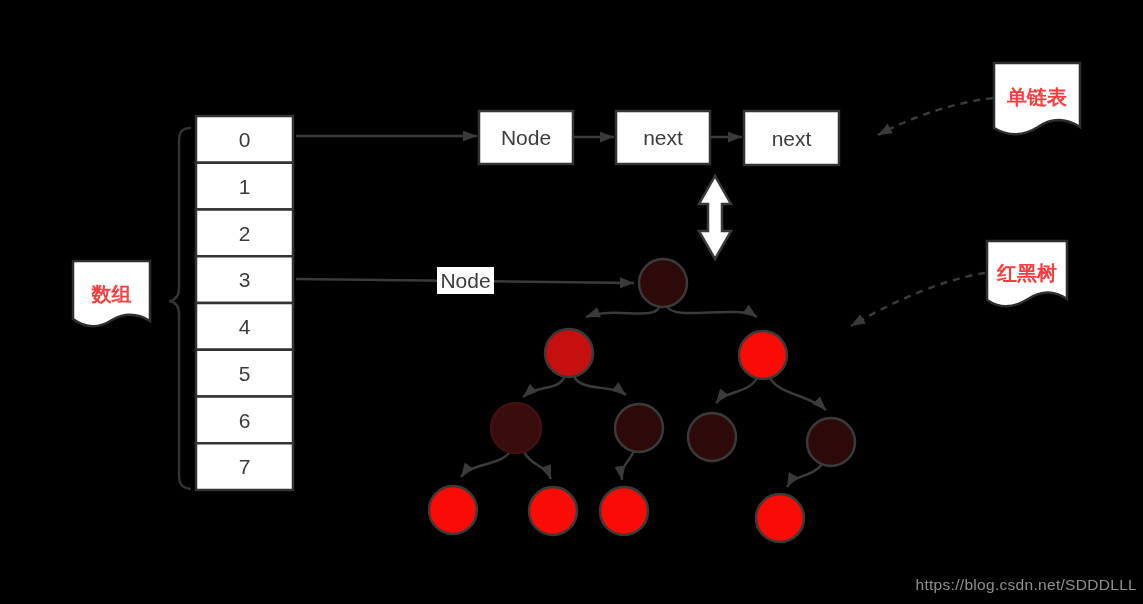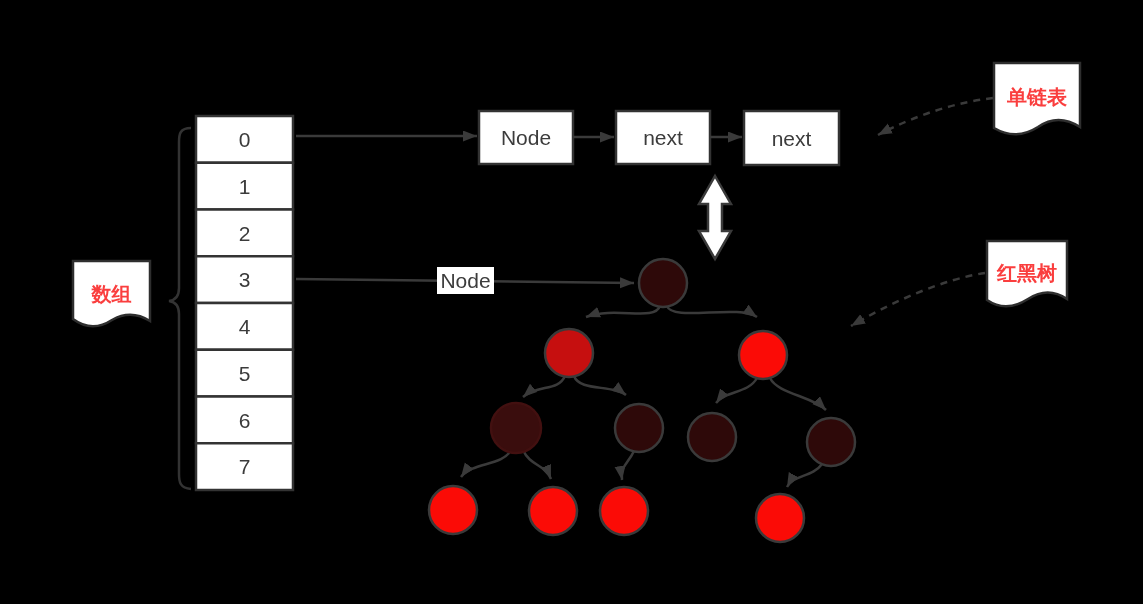--- a/index.html
+++ b/index.html
@@ -140,13 +140,14 @@
       <circle class="node" cx="780" cy="518" r="24" fill="#fb0b06"></circle>
     </g>
 
     <g>
       <path class="edge dashed" marker-end="url(#arrow)" d="M985,273 C945,279 895,300 851,326"></path>
       <path class="callout-path" d="M987,241 L1067,241 L1067,299 Q1048,286 1028,299 Q1006,313 987,300 Z"></path>
       <text class="callout-text" x="1027" y="280" fill="#fa3e3e">红黑树</text>
     </g>
   </svg>
 
+  <div class="watermark">https://blog.csdn.net/SDDDLLL</div>
 </div>
 
 </body></html>

